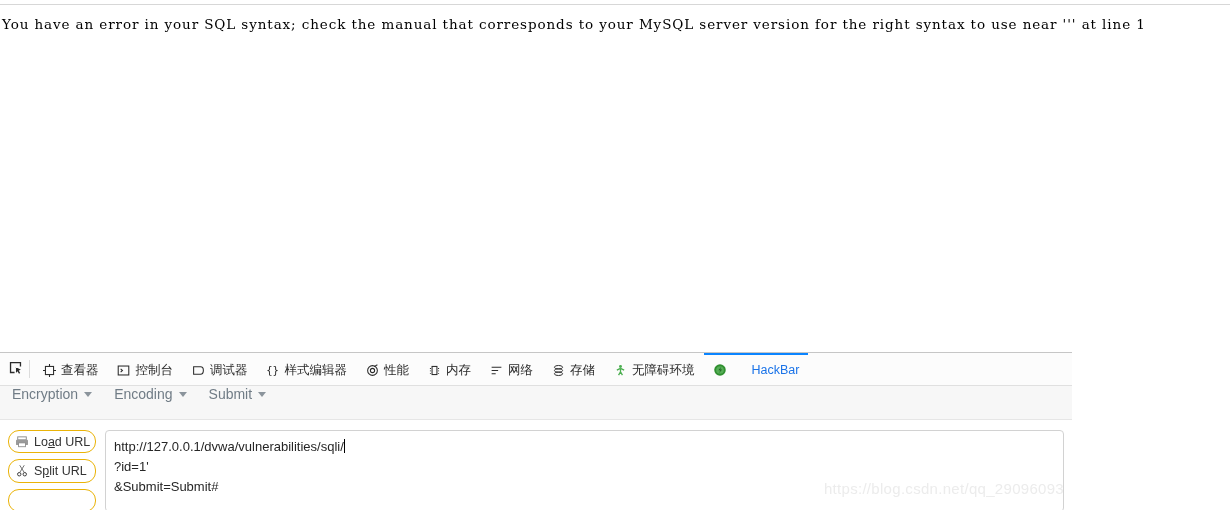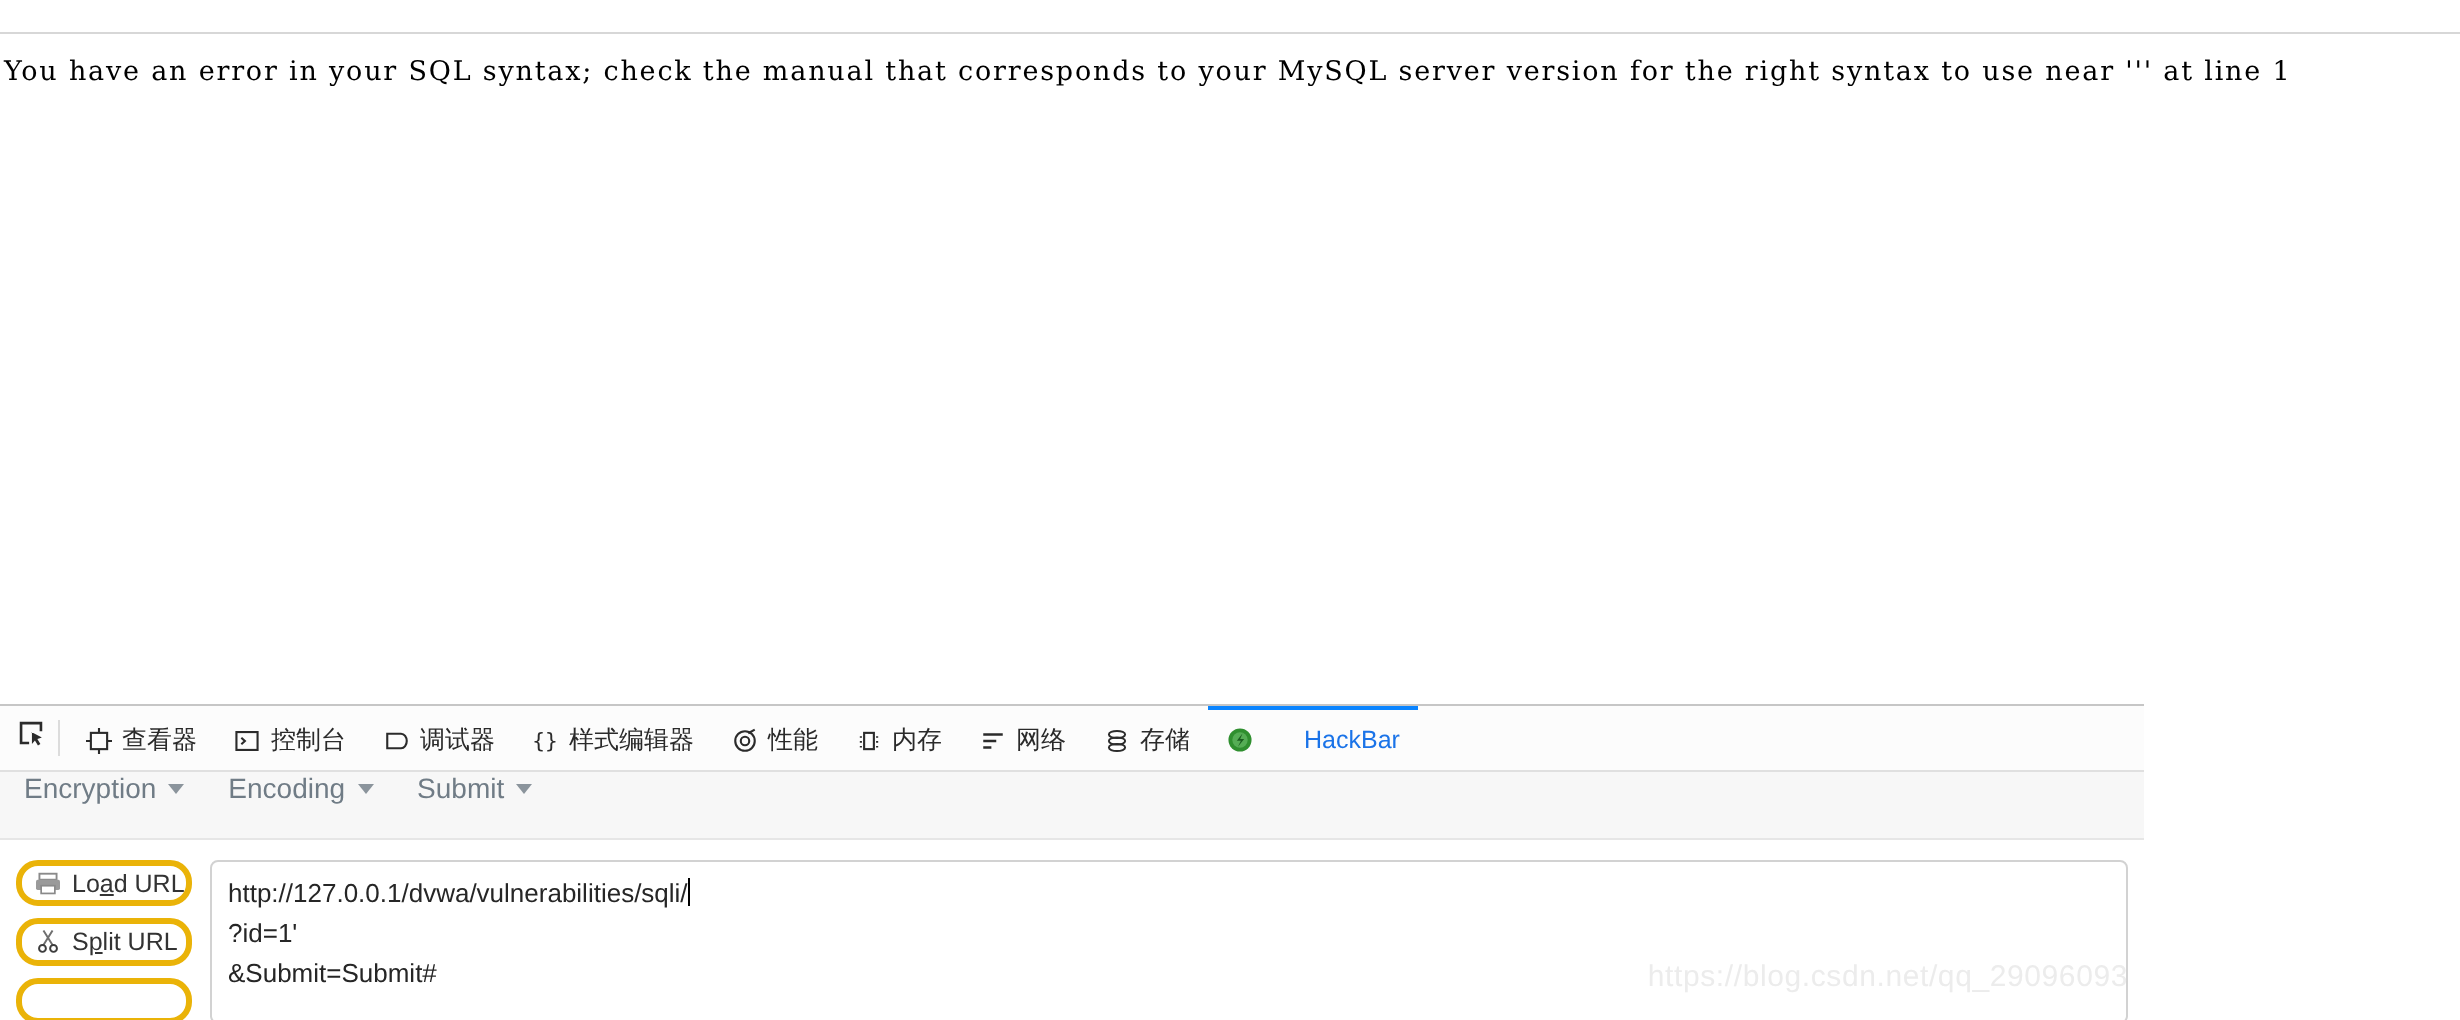--- a/index.html
+++ b/index.html
@@ -11,21 +11,21 @@
     background: #ffffff;
   }
   body {
     font-family: "Liberation Sans", sans-serif;
     position: relative;
   }
 
   
   #page-viewport {
     position: absolute;
-    left: 0; top: 16px;
+    left: 0; top: 4px;
     width: 1230px;
     height: 352px;
     background: #ffffff;
     border-top: 1px solid #d7d7d7;
     box-sizing: border-box;
     overflow: hidden;
   }
   #sql-error-text {
     font-family: "DejaVu Serif", "Liberation Serif", serif;
     font-size: 13.5px;
@@ -143,21 +143,21 @@
     flex: 0 0 auto;
     width: 88px;
   }
   .hb-btn {
     display: flex;
     align-items: center;
     gap: 5px;
     height: 25px;
     padding: 0 6px;
     box-sizing: border-box;
-    border: 3px solid #eab308;
+    border: 1px solid #eab308;
     border-radius: 11px;
     background: #ffffff;
     font-size: 12.5px;
     color: #333333;
     cursor: pointer;
     white-space: nowrap;
   }
   .hb-btn .btn-icon {
     display: inline-flex;
     width: 14px; height: 14px;
@@ -298,20 +298,29 @@
         <span class="tab-icon">
           <svg width="13" height="13" viewBox="0 0 16 16">
             <ellipse cx="8" cy="4" rx="5" ry="2.2" fill="none" stroke="#2b2b2b" stroke-width="1.2"></ellipse>
             <ellipse cx="8" cy="8" rx="5" ry="2.2" fill="none" stroke="#2b2b2b" stroke-width="1.2"></ellipse>
             <ellipse cx="8" cy="12" rx="5" ry="2.2" fill="none" stroke="#2b2b2b" stroke-width="1.2"></ellipse>
           </svg>
         </span>
         <span class="tab-label">存储</span>
       </div>
 
+      <div class="dev-tab">
+        <span class="tab-icon">
+          <svg width="13" height="13" viewBox="0 0 16 16">
+            <circle cx="8" cy="3" r="1.8" fill="#4caf50"></circle>
+            <path d="M8 5.4L3.5 7.6M8 5.4l4.5 2.2M8 5.4v4.2M8 9.6l-2.4 4M8 9.6l2.4 4" stroke="#4caf50" stroke-width="1.6" fill="none"></path>
+          </svg>
+        </span>
+        <span class="tab-label">无障碍环境</span>
+      </div>
 
       <div class="dev-tab active">
         <span class="tab-icon">
           <svg width="14" height="14" viewBox="0 0 16 16">
             <circle cx="8" cy="8" r="6.6" fill="#2f8f2f"></circle>
             <circle cx="8" cy="8" r="4.4" fill="#55ad55"></circle>
             <path d="M9.5 4.2L6.2 8.4h2.3L6.8 11.8l3.6-4.4H8.1z" fill="#1b5e20"></path>
           </svg>
         </span>
         <span class="tab-label">HackBar</span>

